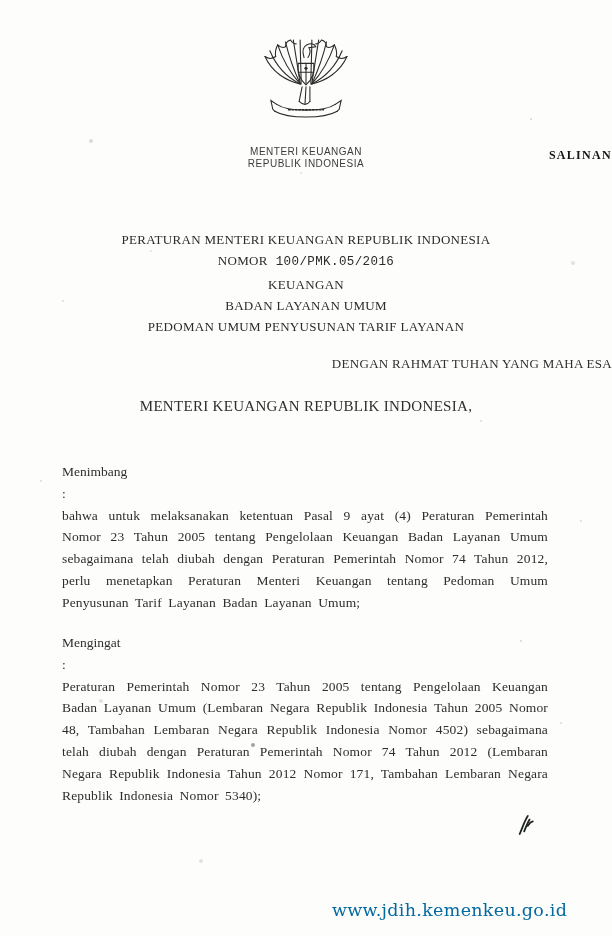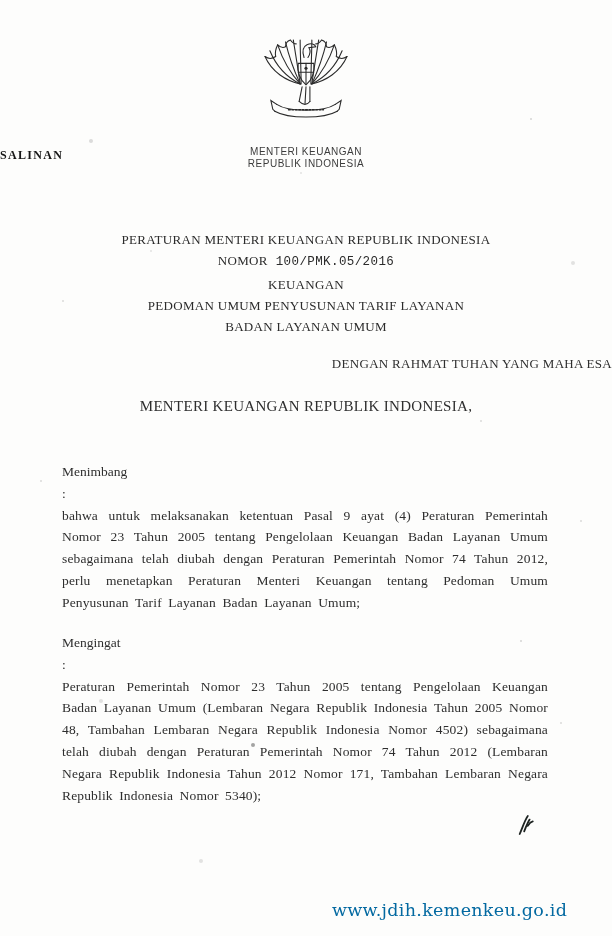--- a/index.html
+++ b/index.html
@@ -40,21 +40,21 @@
   .ministry {
     position: absolute; top: 122px; left: 0; right: 0;
     text-align: center;
     font-family: "Liberation Sans", sans-serif;
     font-size: 10px; line-height: 11.5px; letter-spacing: 0.5px;
     color: #3c3c3c;
     margin-top: 24px;
   }
   .salinan {
     position: absolute; top: 148px; left: 0; right: 0;
-    text-align: left;
+    text-align: right;
     font-weight: bold; font-size: 12px; letter-spacing: 1.3px;
     color: #161616;
   }
   .title-block {
     position: absolute; top: 229px; left: 0; right: 0;
     text-align: center;
     font-size: 13px; line-height: 21.3px; letter-spacing: 0.3px;
     color: #2b2b2b;
   }
   .nomor-value {
@@ -146,22 +146,22 @@
   </div>
 
   <div class="salinan">SALINAN</div>
 
   <div class="title-block">
     <div>PERATURAN MENTERI KEUANGAN REPUBLIK INDONESIA</div>
     <div>
       <span>NOMOR</span><span class="nomor-value">100/PMK.05/2016</span>
     </div>
     <div>KEUANGAN</div>
+    <div>BADAN LAYANAN UMUM</div>
     <div>PEDOMAN UMUM PENYUSUNAN TARIF LAYANAN</div>
-    <div>BADAN LAYANAN UMUM</div>
   </div>
 
   <div class="invocation">DENGAN RAHMAT TUHAN YANG MAHA ESA</div>
   <div class="authority">MENTERI KEUANGAN REPUBLIK INDONESIA,</div>
 
   <div class="clause clause-menimbang">
     <div class="label">Menimbang</div>
     <div class="colon">:</div>
     <div class="body">bahwa untuk melaksanakan ketentuan Pasal 9 ayat (4) Peraturan Pemerintah Nomor 23 Tahun 2005 tentang Pengelolaan Keuangan Badan Layanan Umum sebagaimana telah diubah dengan Peraturan Pemerintah Nomor 74 Tahun 2012, perlu menetapkan Peraturan Menteri Keuangan tentang Pedoman Umum Penyusunan Tarif Layanan Badan Layanan Umum;</div>
   </div>

